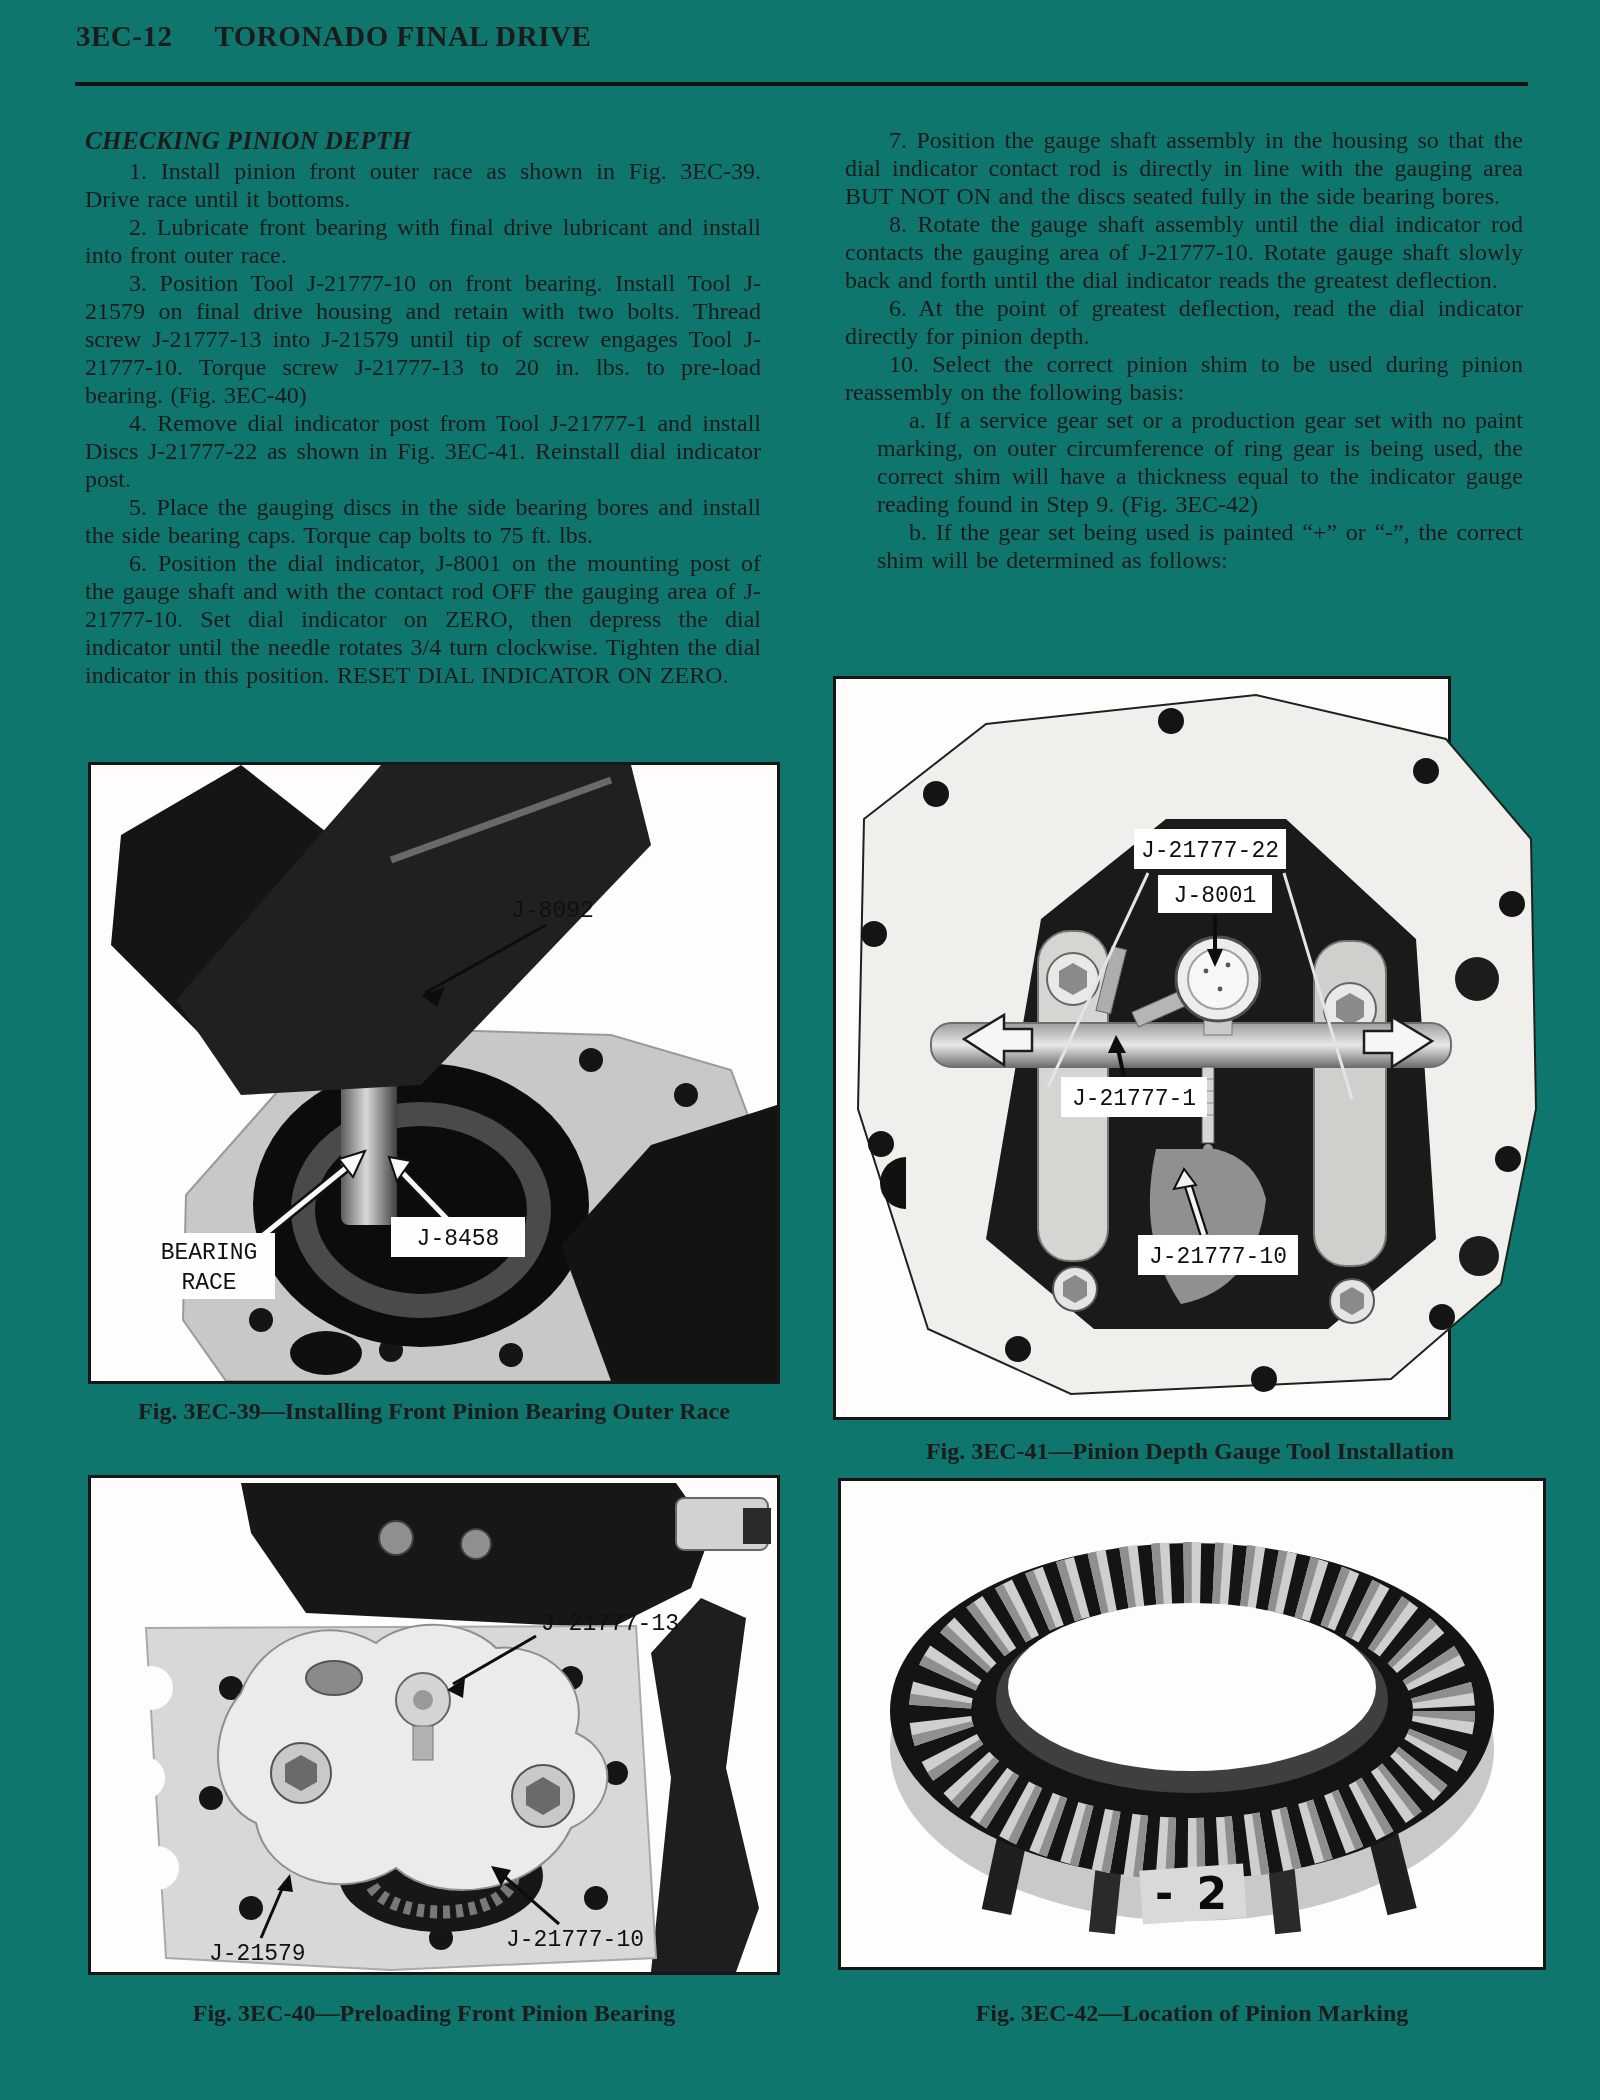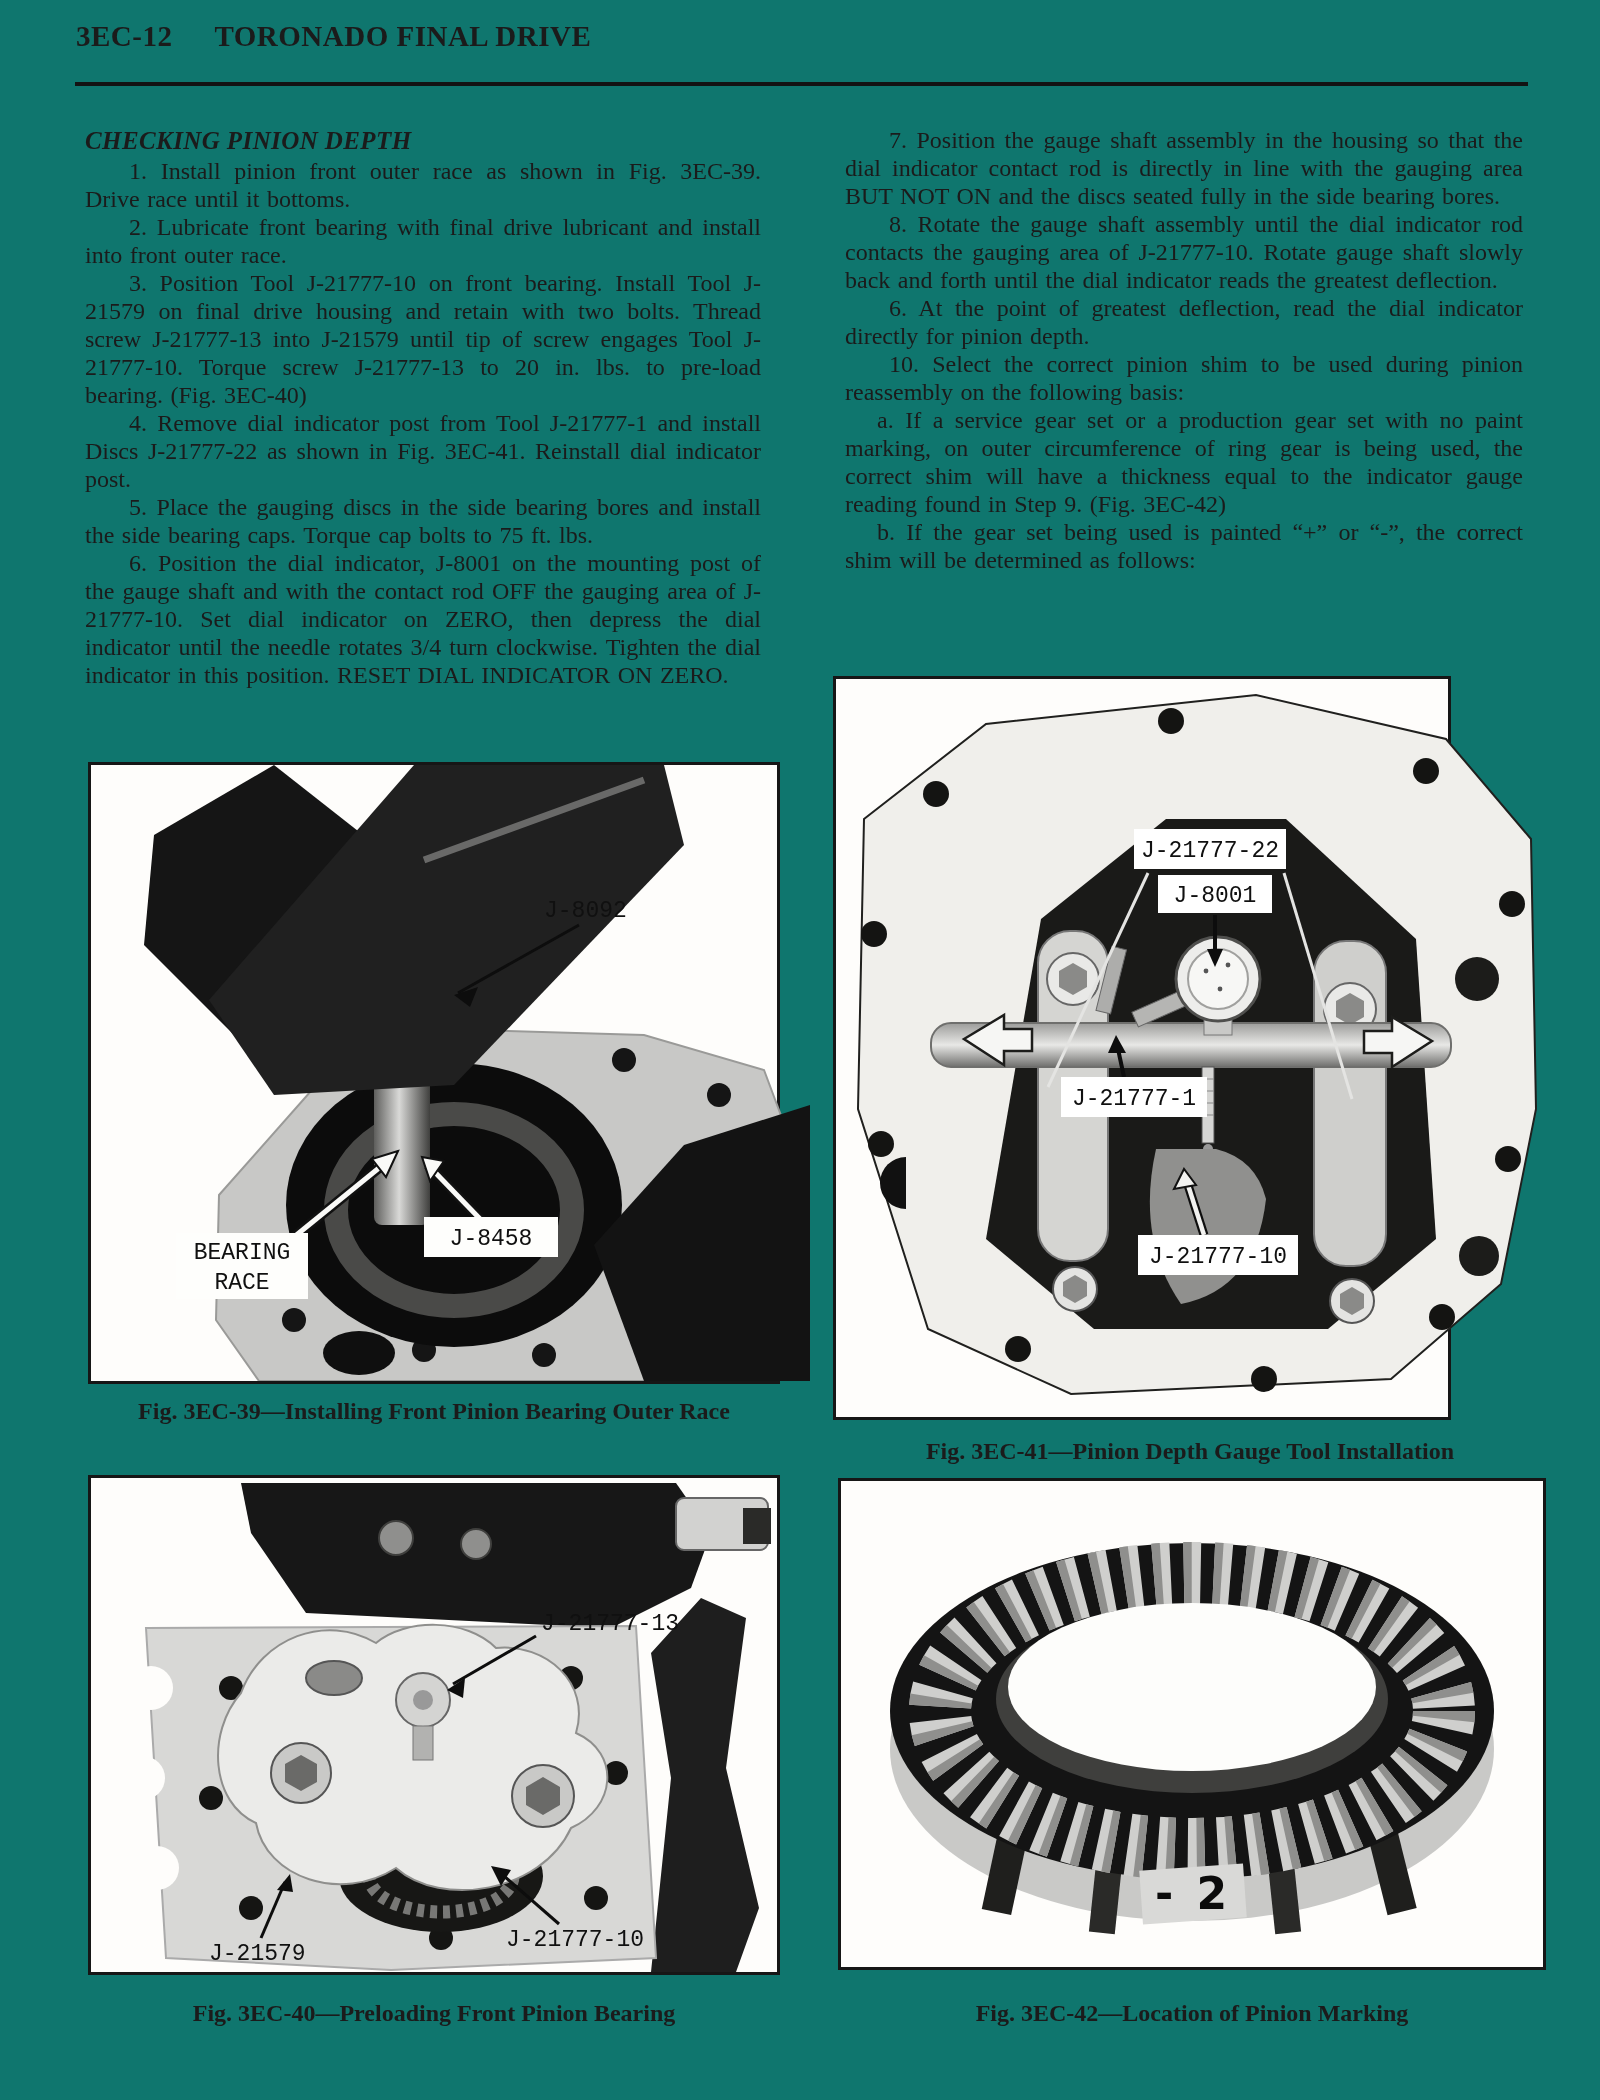--- a/index.html
+++ b/index.html
@@ -7,25 +7,25 @@
         font-family:"Liberation Serif",serif;color:#1b1b1b;}
   
   #hdr{position:absolute;left:76px;top:20px;font-weight:700;font-size:29px;letter-spacing:.5px;white-space:nowrap;}
   #hdr .ttl{margin-left:42px;}
   #rule{position:absolute;left:75px;top:82px;width:1453px;height:4px;background:#131313;}
   
   .col{position:absolute;top:126px;}
   #colL{left:85px;width:676px;}
   #colR{left:845px;width:678px;}
   .col p{margin:0;font-size:24px;line-height:28px;text-align:justify;text-indent:44px;word-spacing:1.5px;}
-  .col p.sub{text-indent:32px;}
+  .col p.sub{margin-left:32px;text-indent:32px;}
   h2.sec{margin:0 0 1px 0;font-size:25px;line-height:30px;font-weight:700;letter-spacing:.4px;font-style:italic;}
   
   .figbox{position:absolute;box-sizing:border-box;border:3px solid #161616;background:#fefdfb;}
-  #fig39{left:88px;top:762px;width:692px;height:622px;padding-left:33px;}
+  #fig39{left:88px;top:762px;width:692px;height:622px;}
   #fig41{left:833px;top:676px;width:618px;height:744px;}
   #fig40{left:88px;top:1475px;width:692px;height:500px;}
   #fig42{left:838px;top:1478px;width:708px;height:492px;}
   .figbox svg{display:block;}
   .caption{position:absolute;font-weight:700;font-size:24px;text-align:center;}
   #cap39{left:88px;top:1398px;width:692px;}
   #cap41{left:833px;top:1438px;width:714px;}
   #cap40{left:88px;top:2000px;width:692px;}
   #cap42{left:838px;top:2000px;width:708px;}
   .ph-label{font-family:"Liberation Mono",monospace;font-size:23px;fill:#101010;}

